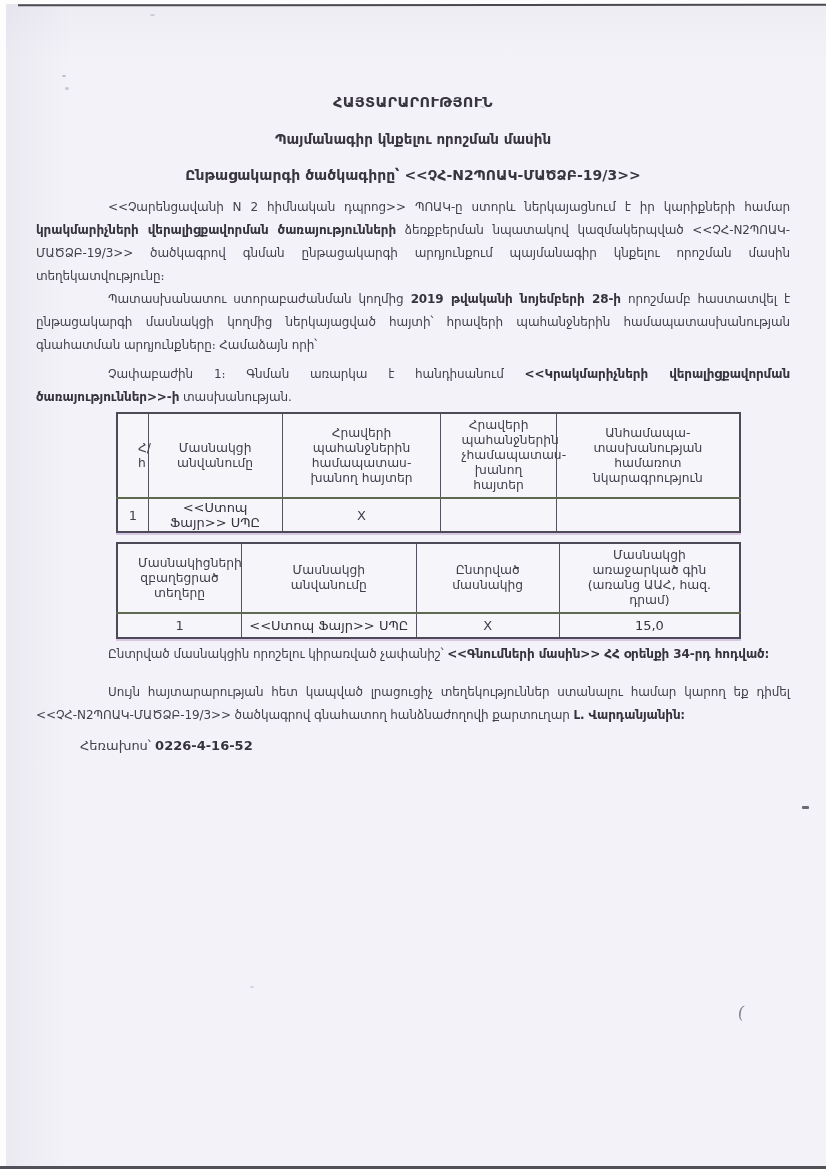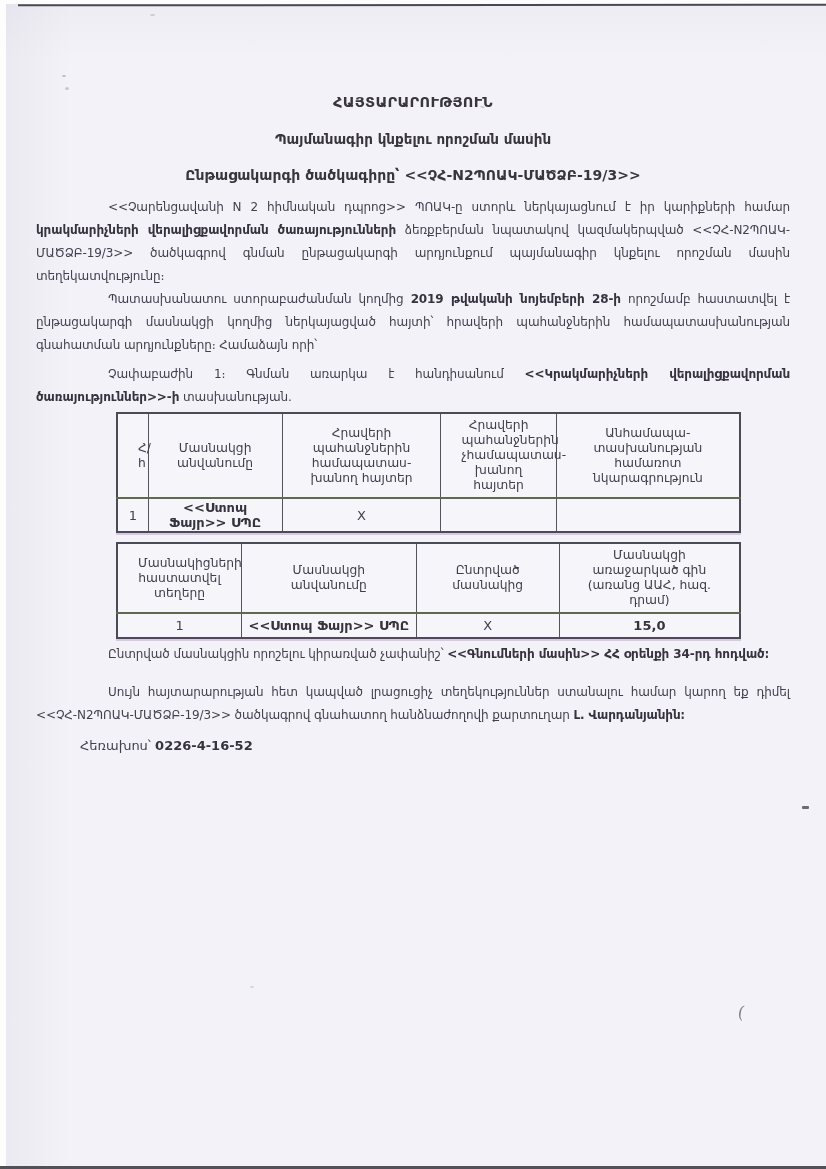--- a/index.html
+++ b/index.html
@@ -22,21 +22,21 @@
   .para.lot { margin-top:6px; }
   .para.criteria { margin-top:4px; }
   .para.extra-info { margin-top:15px; }
 
   table { border-collapse:collapse; table-layout:fixed; margin:3px 0 0 80px; width:625px;
           border:2px solid #4d4a57; box-shadow:0 2px 0 rgba(158,102,178,0.30); background:rgba(255,255,255,0.25); }
   table.results { margin-top:9px; }
   th { font-weight:normal; font-size:12.3px; line-height:15px; padding:4px 20px; text-align:center; vertical-align:middle;
        border:1px solid #57525f; border-bottom:2px solid #5e6a50; color:#413e4b; }
   td { text-align:center; font-size:13px; height:21px; padding:1px 4px; border:1px solid #57525f; vertical-align:middle; }
-  td.b { font-weight:bold; color:#36323e; }
+  td.b { font-weight:normal; color:#36323e; }
   table.participants col:nth-child(1){width:5%;}   table.participants col:nth-child(2){width:21.5%;}
   table.participants col:nth-child(3){width:25.5%;} table.participants col:nth-child(4){width:18.5%;}
   table.participants col:nth-child(5){width:29.5%;}
   table.results col:nth-child(1){width:20%;} table.results col:nth-child(2){width:28%;}
   table.results col:nth-child(3){width:23%;} table.results col:nth-child(4){width:29%;}
 
   .contact { margin:0 0 15px 80px; font-size:13px; line-height:19px; }
   .contact.first { margin-top:9px;margin-left:44px; }
 
   
@@ -101,21 +101,21 @@
 
     <table class="results">
         <colgroup>
           <col>
           <col>
           <col>
           <col>
         </colgroup>
         <thead>
           <tr>
-            <th>Մասնակիցների հաստատվել տեղերը</th>
+            <th>Մասնակիցների զբաղեցրած տեղերը</th>
             <th>Մասնակցի անվանումը</th>
             <th>Ընտրված մասնակից</th>
             <th>Մասնակցի առաջարկած գին (առանց ԱԱՀ, հազ. դրամ)</th>
           </tr>
         </thead>
         <tbody>
           <tr>
             <td>1</td>
             <td class="b">&lt;&lt;Ստոպ Ֆայր&gt;&gt; ՍՊԸ</td>
             <td>X</td>

